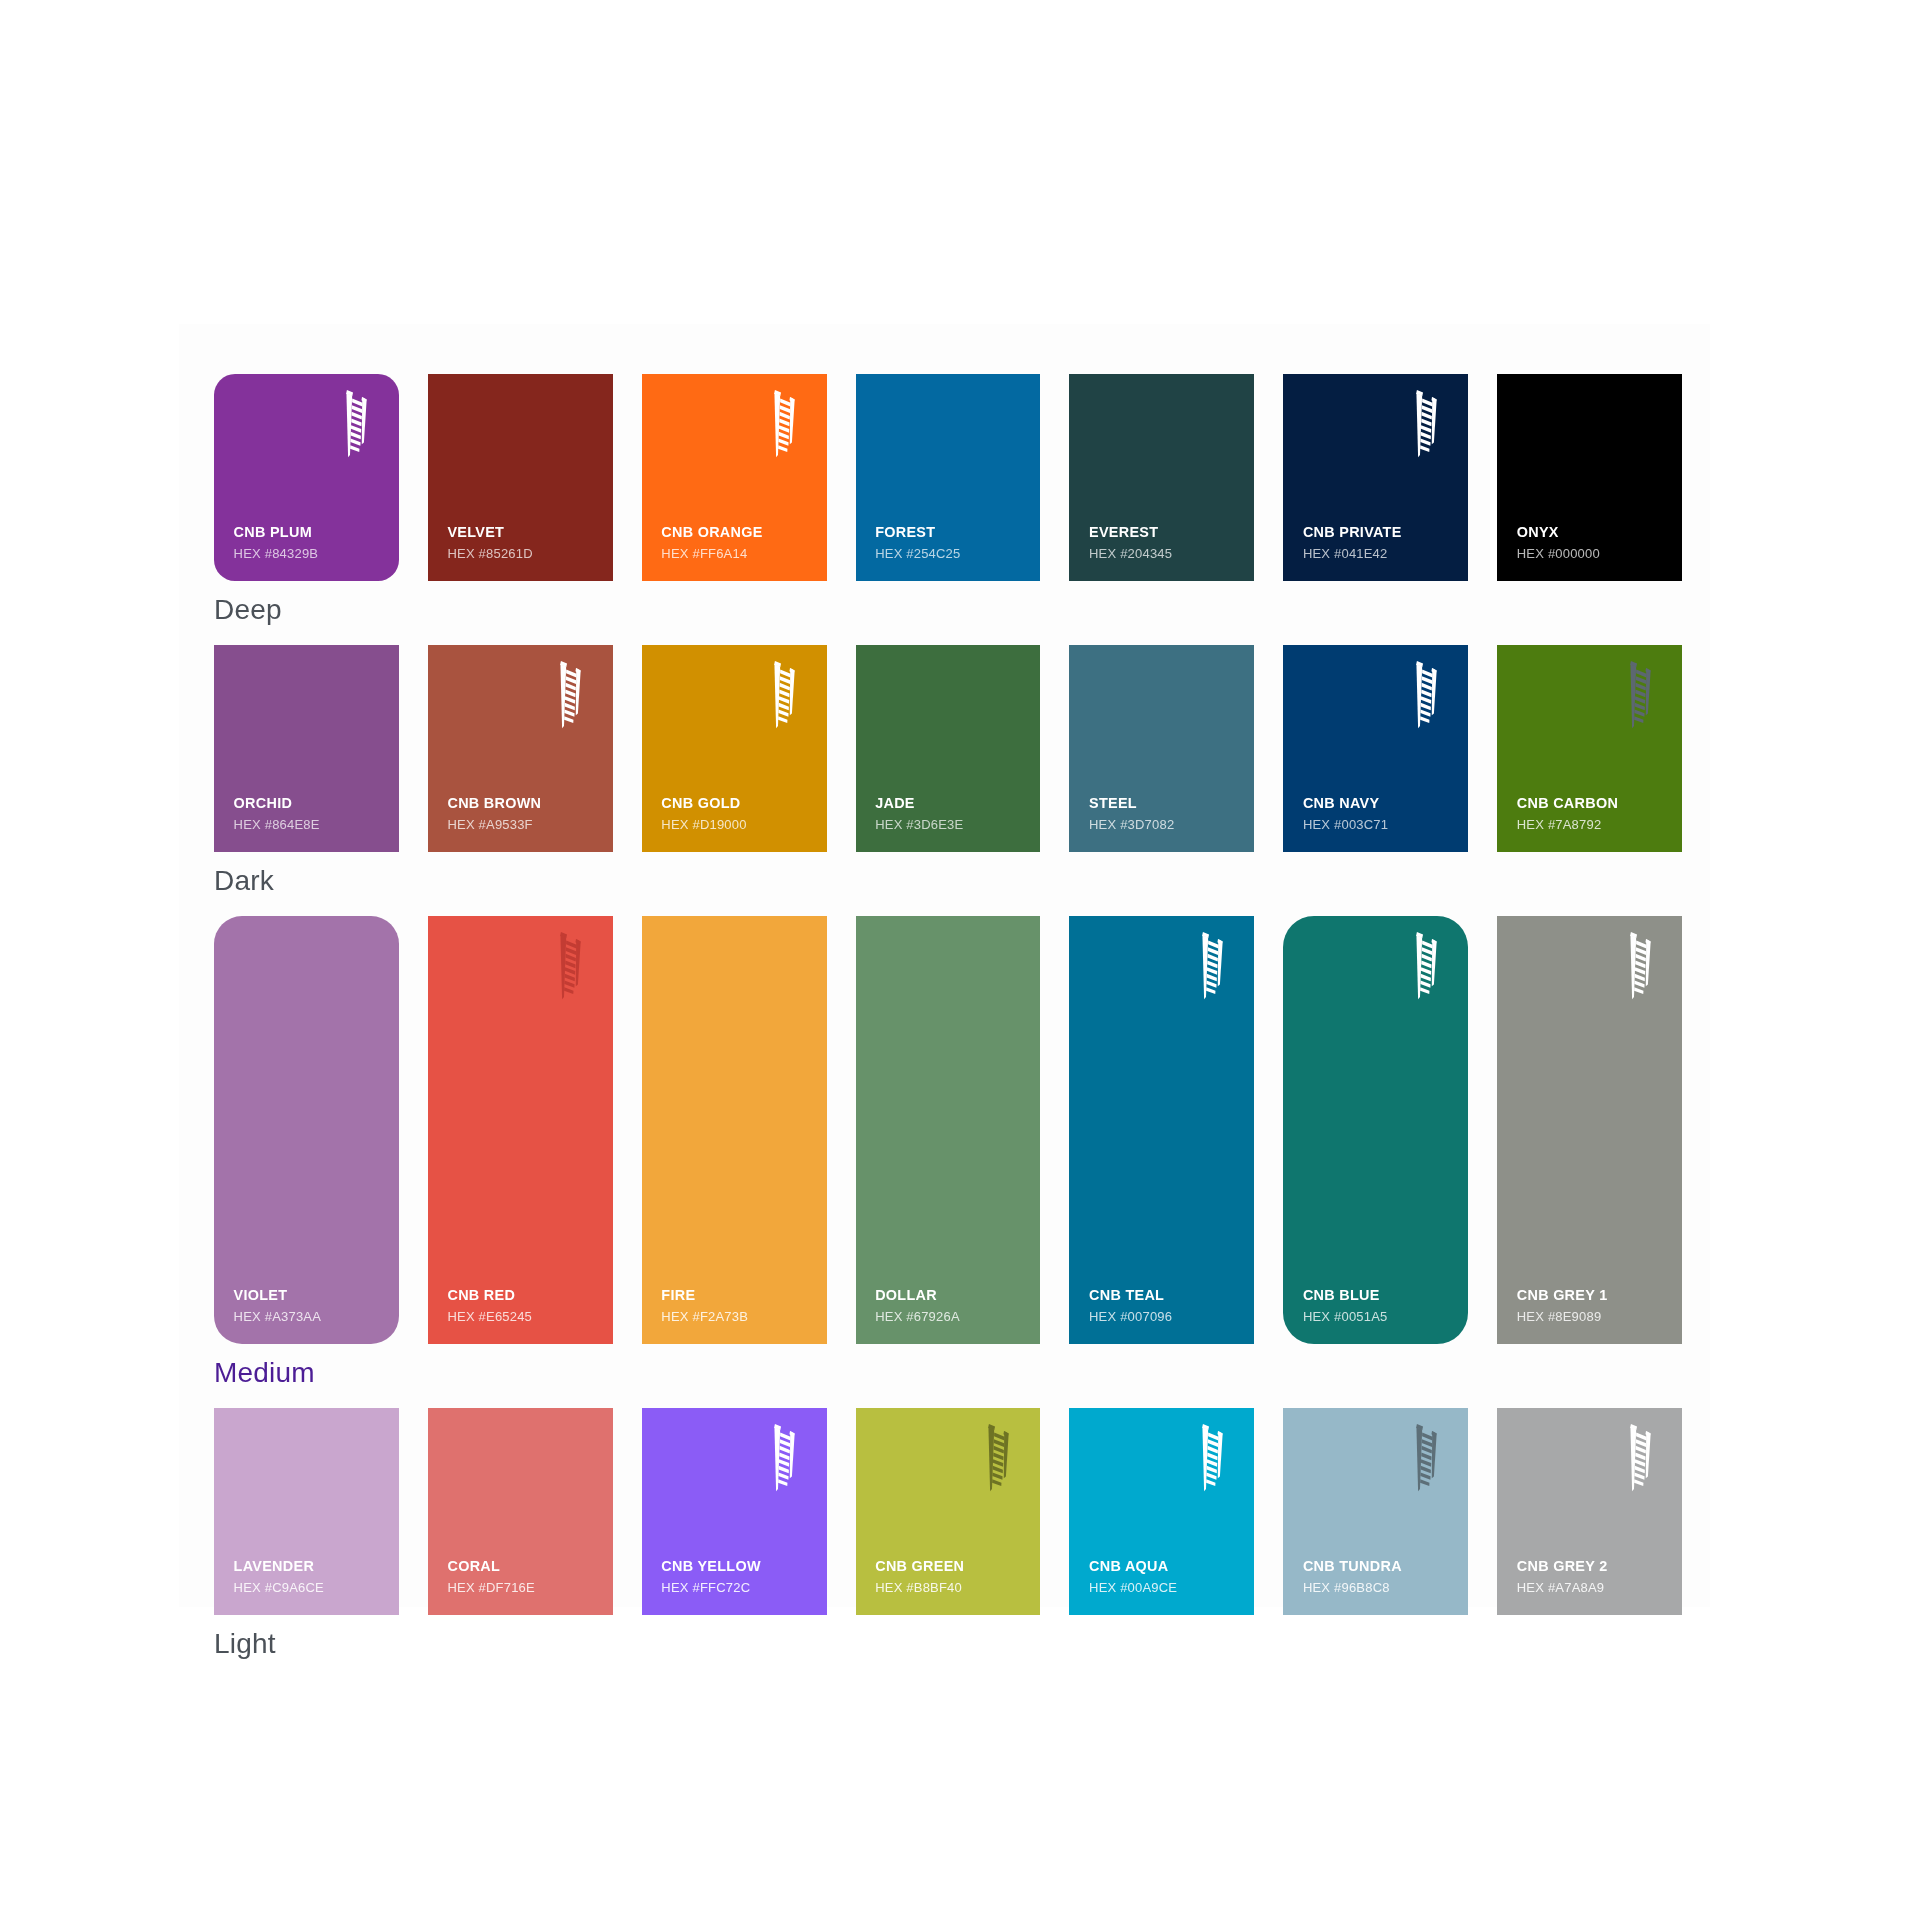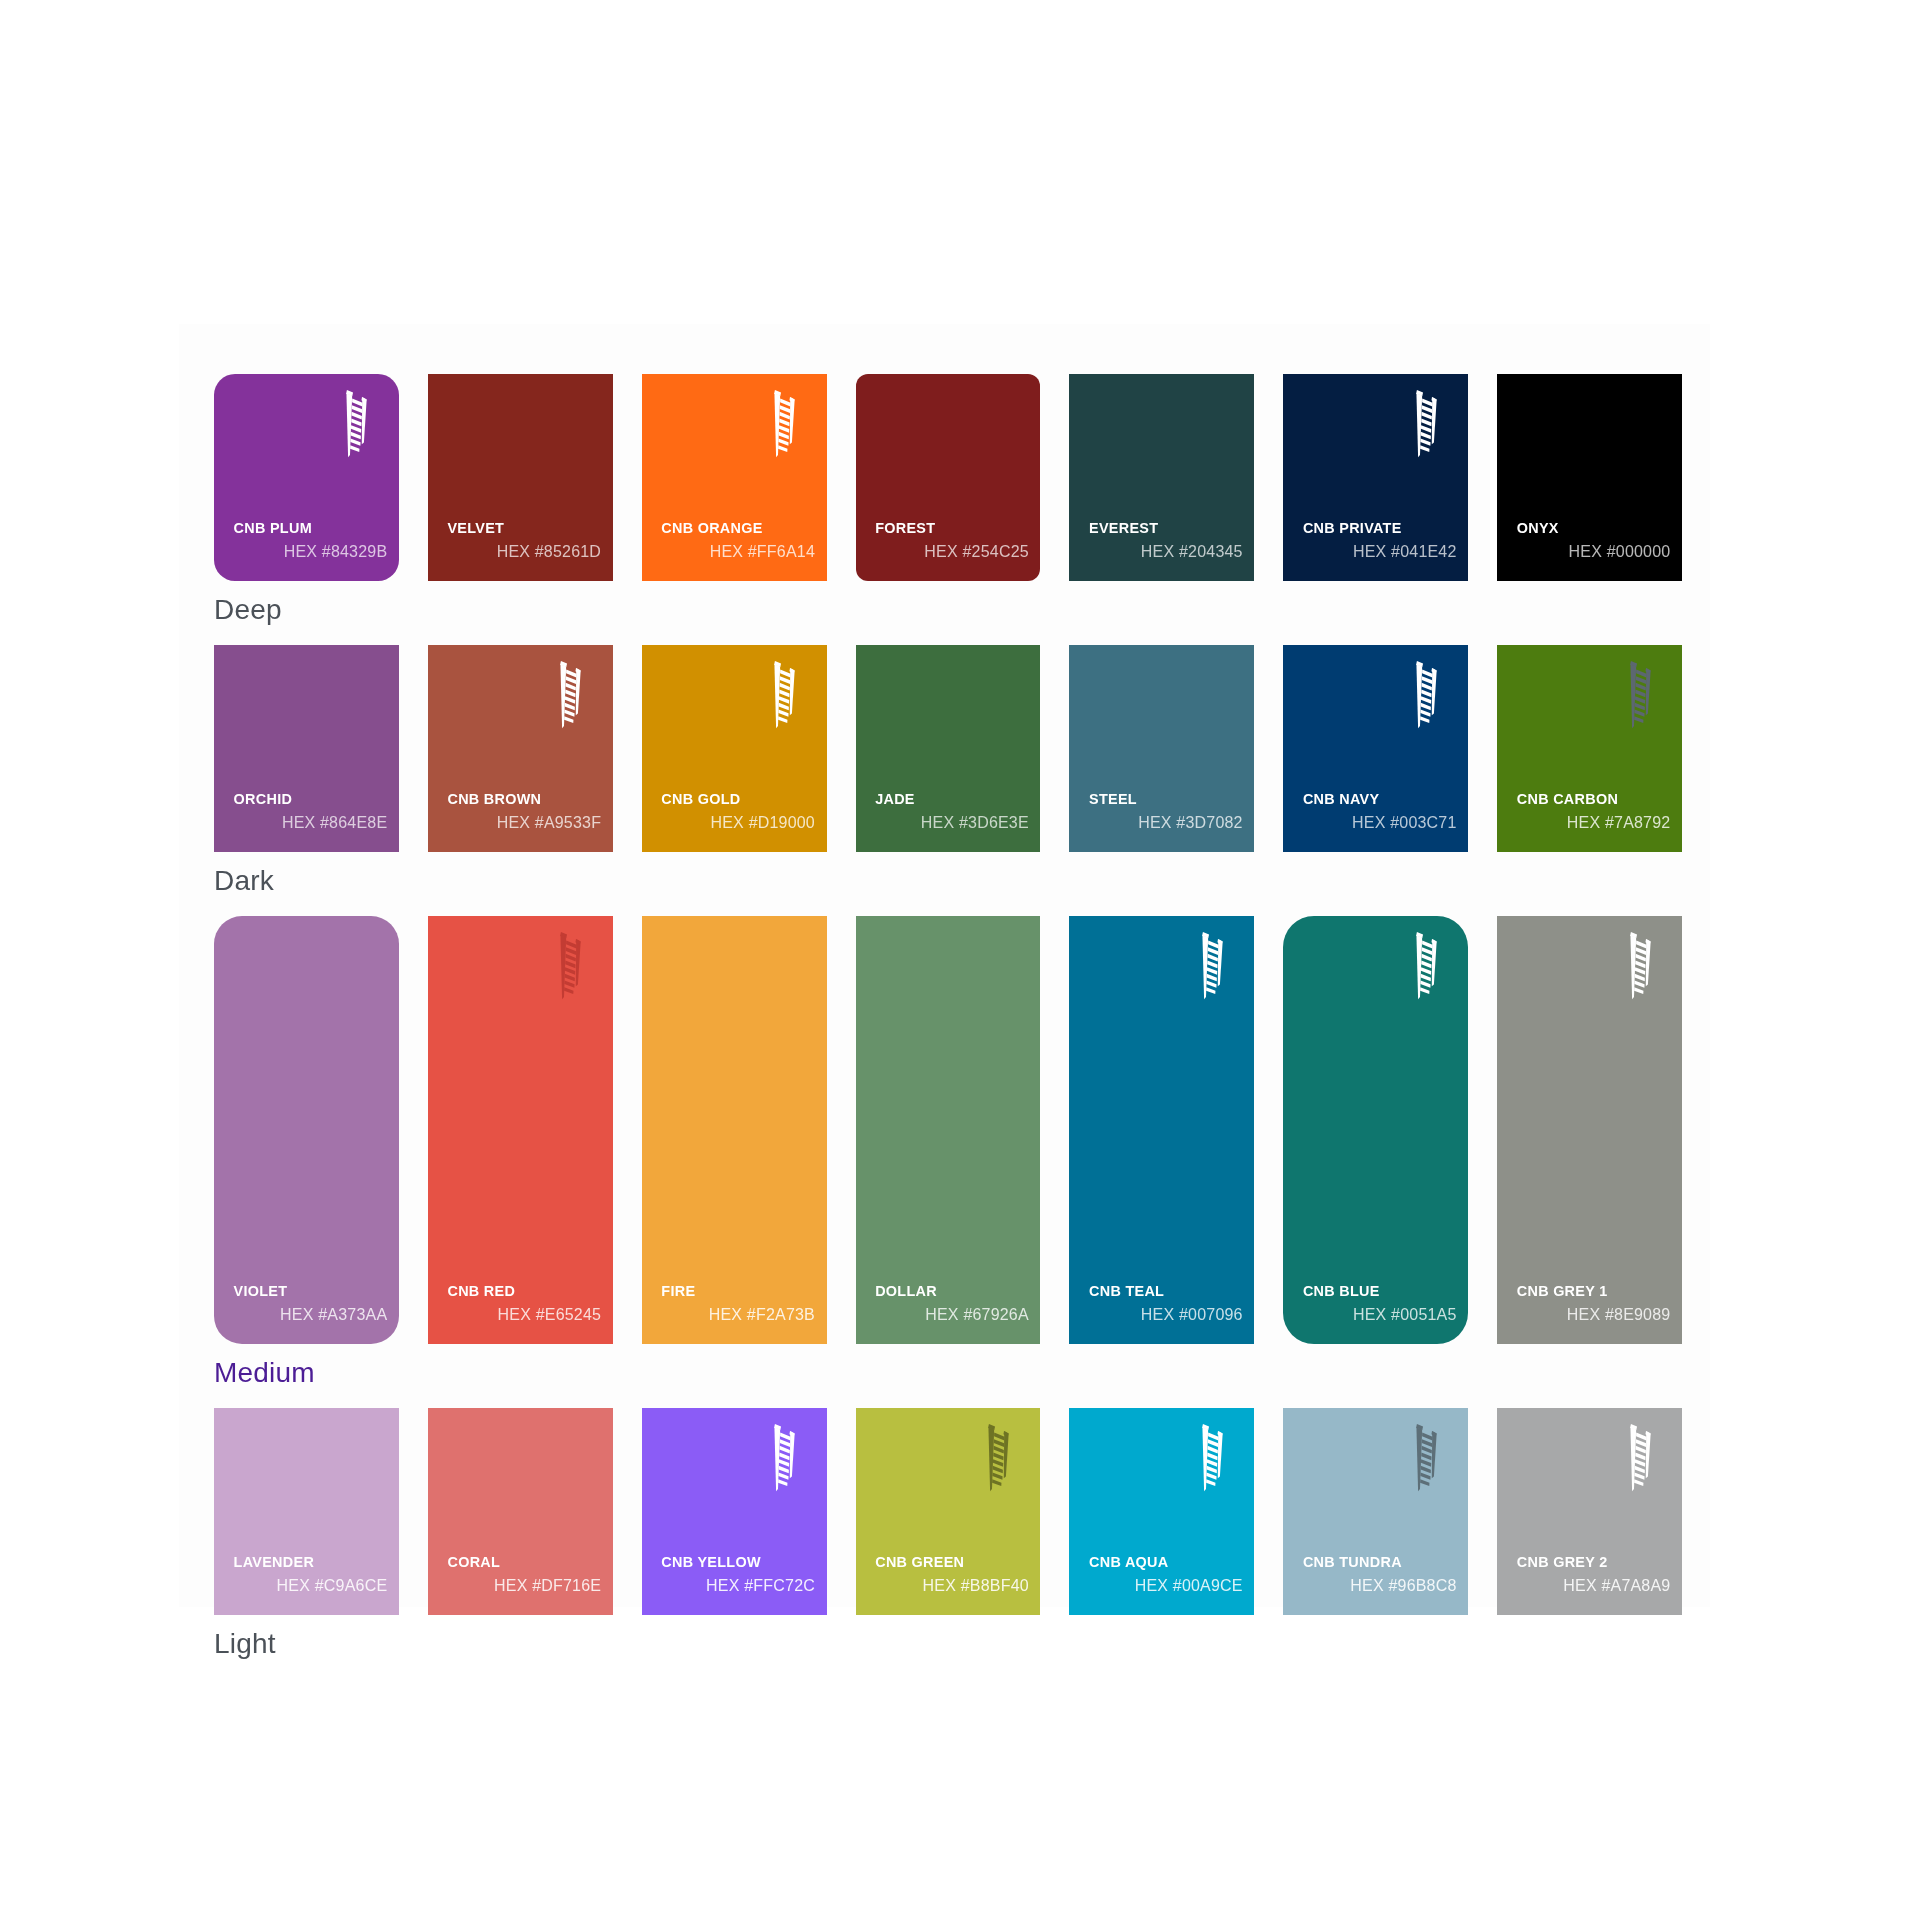--- a/index.html
+++ b/index.html
@@ -80,26 +80,25 @@
   .swatch-name {
     font-size: 14.4px;
     font-weight: bold;
     letter-spacing: 0.3px;
     line-height: 1.25;
     margin-bottom: 5.2px;
     white-space: nowrap;
   }
 
   .swatch-hex {
-    font-size: 16px;
+    font-size: 13px;
     font-weight: normal;
     letter-spacing: 0.2px;
     line-height: 1.2;
     white-space: nowrap;
-    text-align: right;
   }
 
   .tier-label {
     font-size: 28px;
     color: #4b5158;
     font-weight: normal;
     letter-spacing: 0.2px;
     padding-top: 15px;
     padding-bottom: 21px;
     line-height: 1;
@@ -160,21 +159,21 @@
       <path d="M23.0 89.0 L41.0 95.6 L40.7 102.2 L22.7 95.3 Z"></path>
       <path d="M22.5 101.0 L39.0 107.2 L38.7 113.0 L22.2 107.2 Z"></path>
     </g>
   </svg>
           </span>
           <div class="swatch-text">
             <div class="swatch-name" style="color: rgb(255, 255, 255);">CNB ORANGE</div>
             <div class="swatch-hex" style="color: rgba(255, 255, 255, 0.78);">HEX #FF6A14</div>
           </div>
         </div>
-        <div class="swatch" style="background: #7f1d1d; border-radius: 12px;">
+        <div class="swatch" style="background: #0369a1;">
           <div class="swatch-text">
             <div class="swatch-name" style="color: rgb(255, 255, 255);">FOREST</div>
             <div class="swatch-hex" style="color: rgba(255, 255, 255, 0.72);">HEX #254C25</div>
           </div>
         </div>
         <div class="swatch" style="background: rgb(32, 67, 69);">
           <div class="swatch-text">
             <div class="swatch-name" style="color: rgb(255, 255, 255);">EVEREST</div>
             <div class="swatch-hex" style="color: rgba(255, 255, 255, 0.72);">HEX #204345</div>
           </div>

